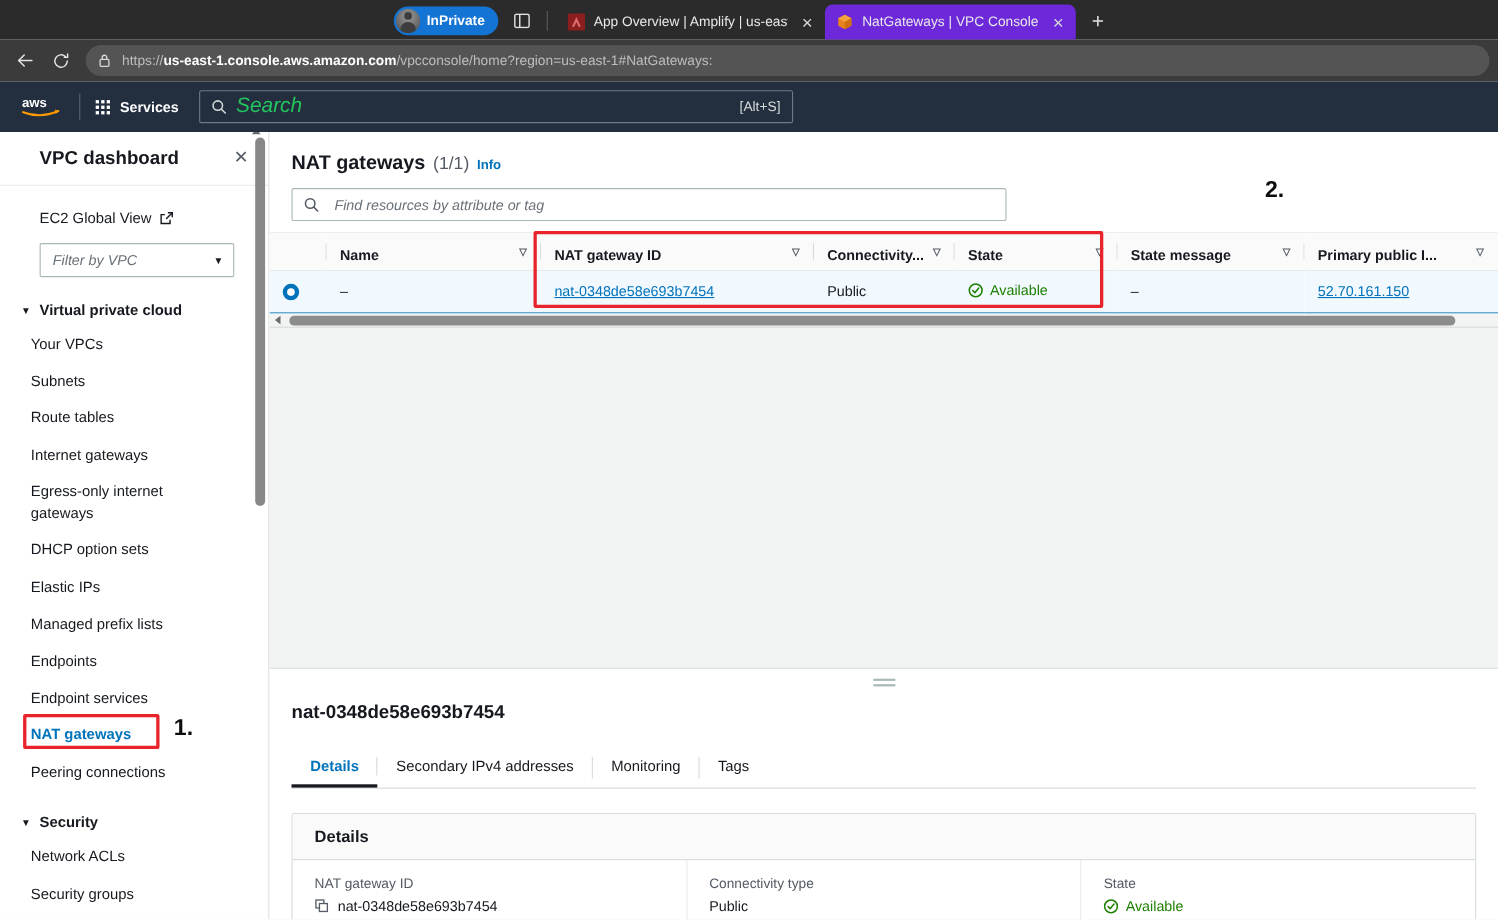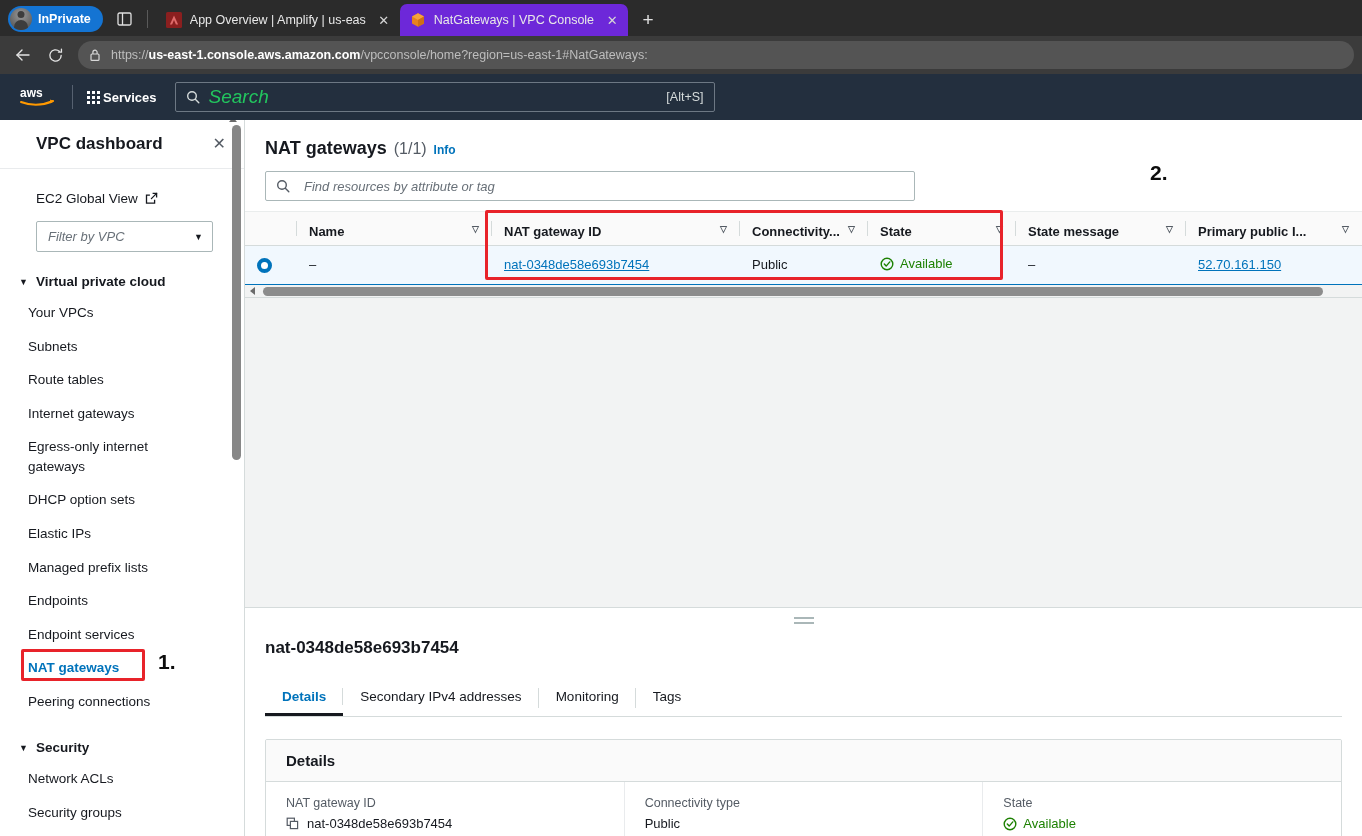--- a/index.html
+++ b/index.html
@@ -6,21 +6,21 @@
   html, body {
     width: 1362px; height: 836px;
     font-family: "Liberation Sans", sans-serif;
     background: #ffffff;
     overflow: hidden;
   }
 
   
   .browser-tabstrip {
     height: 36px; background: #2b2b2b;
-    display: flex; align-items: flex-end; position: relative;
+    display: flex; align-items: flex-end; position: relative; justify-content: center;
   }
   .inprivate-pill {
     display: flex; align-items: center; gap: 6px;
     background: #1474d3; border-radius: 16px;
     height: 26px; margin: 0 0 4px 8px; padding: 0 12px 0 2px;
   }
   .inprivate-avatar {
     width: 22px; height: 22px; border-radius: 50%;
     background: radial-gradient(circle at 50% 32%, #9a9a9a 0%, #6d6d6d 55%, #4a4a4a 100%);
     position: relative; overflow: hidden; flex: none;
@@ -88,21 +88,21 @@
   .url-text .url-host { color: #ffffff; font-weight: 600; }
   .url-text .url-scheme { color: #bdbdbd; }
 
   
   .aws-nav {
     height: 46px; background: #232f3e; display: flex; align-items: center;
     padding: 0 16px; gap: 0;
   }
   .aws-logo { width: 42px; display: flex; align-items: center; justify-content: center; }
   .aws-divider { width: 1px; height: 24px; background: #566170; margin: 0 14px; }
-  .aws-services { display: flex; align-items: center; gap: 3px; }
+  .aws-services { display: flex; align-items: center; gap: 9px; }
   .grid-icon { display: grid; grid-template-columns: repeat(3, 3px); gap: 2px; }
   .grid-icon i { width: 3px; height: 3px; background: #ffffff; display: block; }
   .aws-services-label { color: #ffffff; font-size: 13px; font-weight: 600; }
   .aws-search {
     flex: 1; height: 30px; margin-left: 18px; max-width: 540px;
     border: 1px solid #6d7884; border-radius: 2px; background: #232f3e;
     display: flex; align-items: center; padding: 0 10px; gap: 9px;
   }
   .aws-search-icon { color: #d5dbdb; width: 14px; height: 14px; flex: none; }
   .aws-search-ph { flex: 1; color: #22c55e; font-size: 19px; font-style: italic; }

